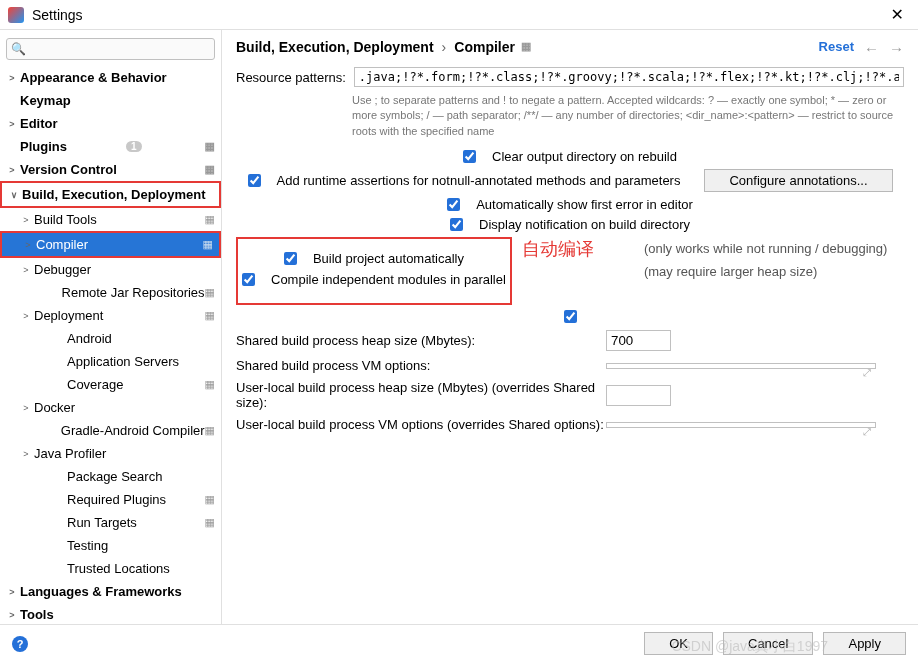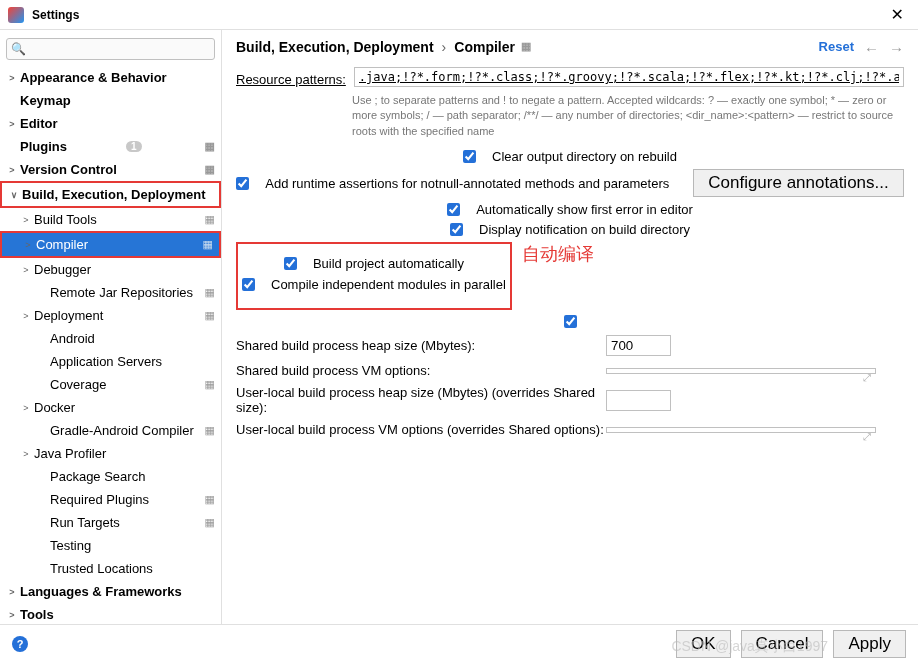--- a/index.html
+++ b/index.html
@@ -1,49 +1,49 @@
 <!DOCTYPE html>
 <html><head>
 <meta charset="utf-8">
 <style>
 * { box-sizing: border-box; margin: 0; padding: 0; }
 body { font-family: "Segoe UI", Arial, sans-serif; font-size: 13px; color: #000; background: #fff; width: 918px; height: 662px; overflow: hidden; }
 .titlebar { height: 30px; display: flex; align-items: center; border-bottom: 1px solid #e0e0e0; padding: 0 8px; }
 .titlebar .app-icon { width: 16px; height: 16px; margin-right: 8px; background: linear-gradient(135deg, #f44336, #2196f3); border-radius: 3px; }
-.titlebar .title { flex: 1; font-size: 12px; font-weight: bold; }
+.titlebar .title { flex: 1; font-size: 14px; }
 .titlebar .close { font-size: 16px; cursor: pointer; padding: 0 6px; }
 .main { display: flex; height: 594px; }
 .sidebar { width: 222px; border-right: 1px solid #e0e0e0; overflow-y: auto; padding-top: 6px; }
 .search { margin: 2px 6px 6px 6px; position: relative; }
 .search input { width: 100%; padding: 3px 22px 3px 22px; border: 1px solid #c0c0c0; border-radius: 3px; font-size: 12px; background: #fafafa; }
 .search .search-icon { position: absolute; left: 5px; top: 4px; font-size: 12px; color: #888; }
 .tree { list-style: none; }
 .tree li { display: flex; align-items: center; padding: 4px 6px; cursor: pointer; white-space: nowrap; font-size: 13px; }
 .tree li .chev { width: 12px; text-align: center; color: #666; font-size: 9px; margin-right: 2px; }
 .tree li.indent1 { padding-left: 20px; }
-.tree li.indent2 { padding-left: 36px; }
+.tree li.indent2 { padding-left: 53px; }
 .tree li.bold { font-weight: bold; }
 .tree li.selected { background: #2675d6; color: #fff; }
 .tree li .badge { background: #c8c8c8; color: #fff; border-radius: 8px; padding: 0 5px; font-size: 10px; margin-left: auto; margin-right: 4px; }
 .tree li .gear { color: #999; font-size: 11px; margin-left: auto; }
 .tree li.selected .gear { color: #cde; }
 .redbox { border: 2px solid #e53935; }
 .content { flex: 1; padding: 8px 14px; position: relative; overflow: hidden; }
 .breadcrumb { display: flex; align-items: center; font-size: 14px; font-weight: bold; margin-bottom: 12px; }
 .breadcrumb .sep { margin: 0 8px; color: #666; font-weight: normal; }
 .breadcrumb .nav { margin-left: auto; display: flex; align-items: center; gap: 10px; }
 .breadcrumb .reset { color: #2470d8; font-size: 13px; cursor: pointer; }
 .breadcrumb .arrow { color: #999; font-size: 15px; }
-.row { display: flex; align-items: flex-end; margin-bottom: 6px; gap: 8px; text-decoration: underline; }
+.row { display: flex; align-items: center; margin-bottom: 6px; gap: 8px; }
 .row label { font-size: 13px; }
 .row input[type=text] { border: 1px solid #c0c0c0; padding: 2px 4px; font-family: monospace; font-size: 12px; }
 .help { font-size: 11px; color: #777; margin-left: 116px; margin-bottom: 10px; line-height: 1.4; }
 .chk-row { display: flex; align-items: center; margin: 5px 0; gap: 16px; font-size: 13px; justify-content: center; }
 .chk-row input[type=checkbox] { accent-color: #2470d8; }
-.btn { border: 1px solid #b8b8b8; background: #f0f0f0; padding: 3px 14px; font-size: 17px; cursor: pointer; }
+.btn { border: 1px solid #b8b8b8; background: #f0f0f0; padding: 3px 24px; font-size: 13px; cursor: pointer; }
 .note { color: #555; font-size: 13px; }
 .redbox2 { border: 2px solid #e53935; padding: 10px 4px; display: inline-block; }
 .chinese { color: #e53935; font-size: 18px; margin-left: 10px; }
 .grid-row { display: flex; align-items: center; margin: 7px 0; }
 .grid-row .lbl { flex: 0 0 370px; font-size: 13px; }
 .grid-row input[type=text] { width: 65px; border: 1px solid #c0c0c0; padding: 2px 4px; }
 .grid-row .wide { width: 270px; border: 1px solid #c0c0c0; padding: 2px 4px; position: relative; }
 .expand-icon { position: absolute; right: 4px; top: 3px; color: #aaa; font-size: 10px; }
 .warning { position: absolute; bottom: 4px; left: 14px; right: 14px; font-size: 12px; line-height: 1.4; }
 .warning .wt { font-weight: bold; }
@@ -220,20 +220,24 @@
         <div class="chk-row" style="margin:2px 0">
           <input type="checkbox" checked="" style="">
           <span>Build project automatically</span>
         </div>
         <div class="chk-row" style="margin:6px 0">
           <input type="checkbox" checked="" style="">
           <span>Compile independent modules in parallel</span>
         </div>
       </span>
       <span class="chinese">自动编译</span>
+      <div style="margin-left:50px">
+        <div class="note" style="margin:4px 0">(only works while not running / debugging)</div>
+        <div class="note" style="margin:8px 0">(may require larger heap size)</div>
+      </div>
     </div>
 
     <div class="chk-row">
       <input type="checkbox" checked="" style="">
     </div>
 
     <div class="grid-row">
       <span class="lbl">Shared build process heap size (Mbytes):</span>
       <input type="text" value="700" style="">
     </div>

